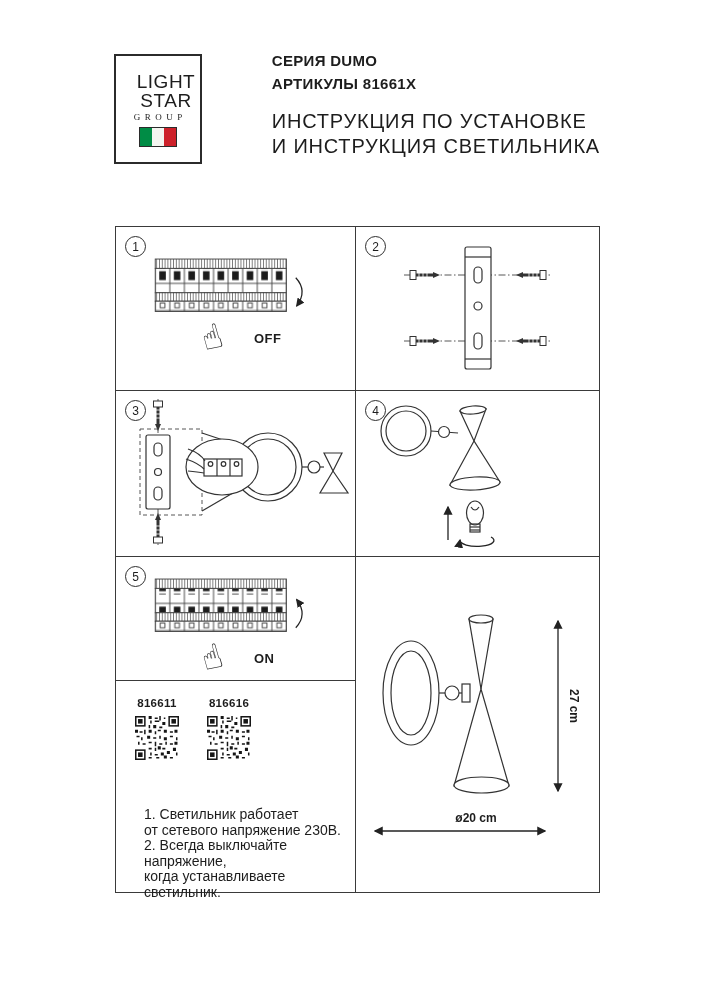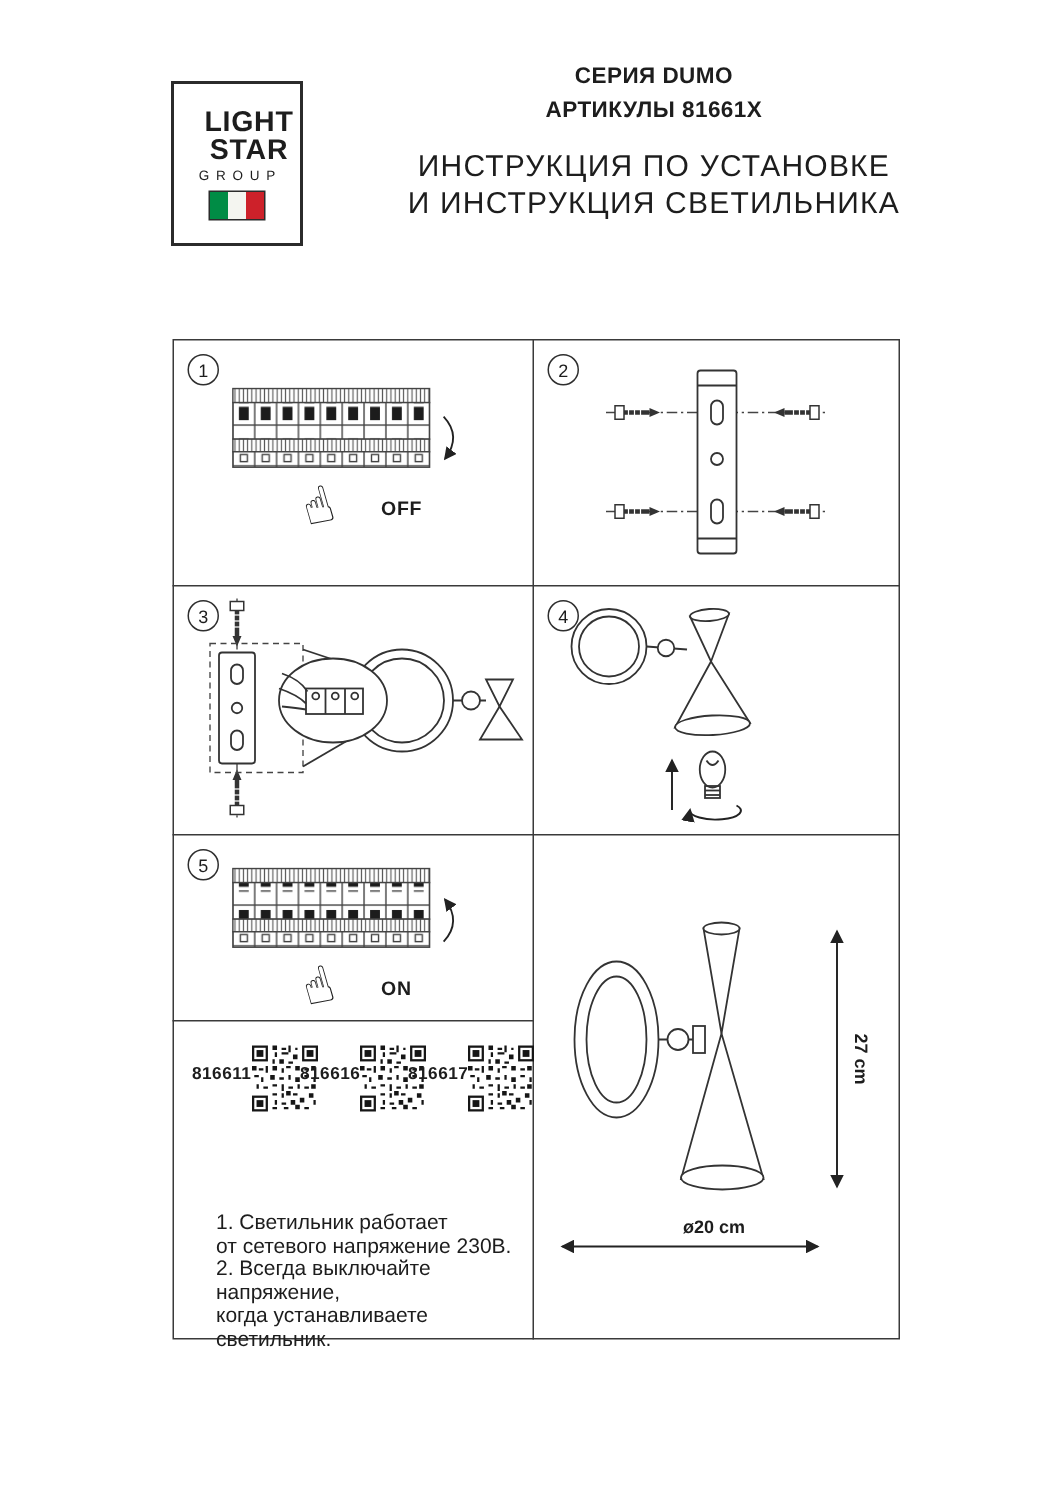--- a/index.html
+++ b/index.html
@@ -8,28 +8,28 @@
     position: relative; width: 707px; height: 1000px; background: #fff;
     font-family: "Liberation Sans", "DejaVu Sans", sans-serif; color: #1d1d1d;
     overflow: hidden;
   }
   .abs { position: absolute; }
   svg { display:block; overflow: visible; }
 
   
   .logo-box { left:114px; top:54px; width:88px; height:110px; border:2px solid #2b2b2b;
     display:flex; flex-direction:column; align-items:center; justify-content:center; }
-  .logo-word { font-weight:bold; font-size:19px; line-height:19px; letter-spacing:0.5px;margin-left:16px; }
-  .logo-group { font-size:9px; letter-spacing:4.5px; padding-left:4.5px; margin:2px 0 5px; }
+  .logo-word { font-weight:normal; font-size:19px; line-height:19px; letter-spacing:0.5px;margin-left:16px; }
+  .logo-group { font-size:9px; letter-spacing:4.5px; padding-left:4.5px; margin:2px 0 5px;font-family:Liberation Serif, serif; }
   .logo-flag { width:38px; height:20px; border:1px solid #2b2b2b; display:flex; }
   .logo-flag span { flex:1; }
   .fg { background:#008C45; } .fw { background:#F4F5F0; } .fr { background:#CD212A; }
 
   
-  .header-block { right:107px; top:39px; text-align:center; }
+  .header-block { right:107px; top:49px; text-align:left; }
   .header-series { font-size:15px; font-weight:bold; line-height:23px; letter-spacing:0.3px; }
   .header-title { margin-top:14px; font-size:20px; font-weight:normal; line-height:25px; letter-spacing:0.8px; }
 
   
   .b-outer { left:115px; top:226px; width:485px; height:667px; border:1px solid #3a3a3a; }
   .bline { background:#3a3a3a; }
   .b-v  { left:355px; top:226px; width:1px; height:667px; }
   .b-h1 { left:115px; top:390px; width:485px; height:1px; }
   .b-h2 { left:115px; top:556px; width:485px; height:1px; }
   .b-h3 { left:115px; top:680px; width:241px; height:1px; }
@@ -53,21 +53,21 @@
   .ink   { stroke:#333; fill:none; stroke-width:1.2; }
   .ink-f { stroke:#333; fill:#fff; stroke-width:1.2; }
   .dashdot { stroke:#444; stroke-width:0.9; stroke-dasharray:7 2.5 1.5 2.5; fill:none; }
   .dashed  { stroke:#444; stroke-width:0.9; stroke-dasharray:4 3; fill:none; }
   .dim { stroke:#222; stroke-width:1.3; fill:none; }
   .dimtext { font-family:"Liberation Sans", sans-serif; font-weight:bold; font-size:12px; fill:#1d1d1d; }
   .hand { font-family:"DejaVu Sans", sans-serif; fill:#1d1d1d; }
 
   
   .qr-row { position:absolute; left:12px; top:16px; display:flex; gap:14px; }
-  .qr-col { width:58px; display:flex; align-items:center; }
+  .qr-col { width:58px; display:flex; flex-direction:column; align-items:center; }
   .qr-num { font-size:11.5px; font-weight:bold; letter-spacing:0.3px; margin-bottom:7px; }
   .notes { position:absolute; left:28px; top:126px; font-size:14px; line-height:15.5px; }
 </style>
 </head>
 <body>
 
 <svg width="0" height="0" style="position:absolute" aria-hidden="true">
   <defs>
     <marker id="mArr" viewBox="0 0 10 10" refX="8.5" refY="5" markerWidth="7" markerHeight="7" orient="auto-start-reverse">
       <path d="M0 0 L10 5 L0 10 z" fill="#222"></path>
@@ -266,26 +266,20 @@
         <svg width="44" height="44" viewBox="0 0 29 29">
             <use href="#qrp"></use>
           </svg>
       </div>
       <div class="qr-col">
         <div class="qr-num">816616</div>
         <svg width="44" height="44" viewBox="0 0 29 29">
             <use href="#qrp"></use>
           </svg>
       </div>
-      <div class="qr-col">
-        <div class="qr-num">816617</div>
-        <svg width="44" height="44" viewBox="0 0 29 29">
-            <use href="#qrp"></use>
-          </svg>
-      </div>
     </div>
     <div class="notes">
       <div>1. Светильник работает</div>
       <div>от сетевого напряжение 230В.</div>
       <div>2. Всегда выключайте напряжение,</div>
       <div>когда устанавливаете светильник.</div>
     </div>
   </div>
 
 </div>

